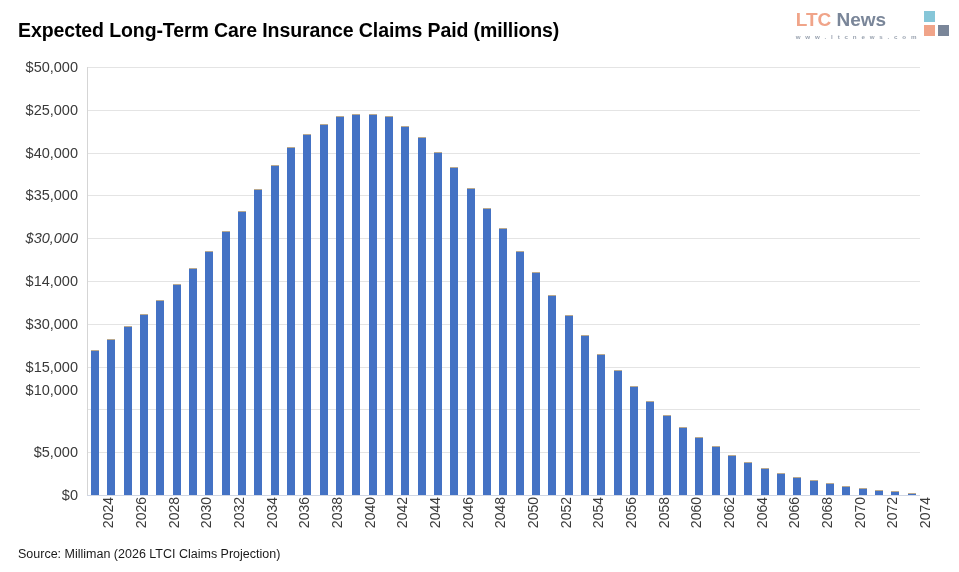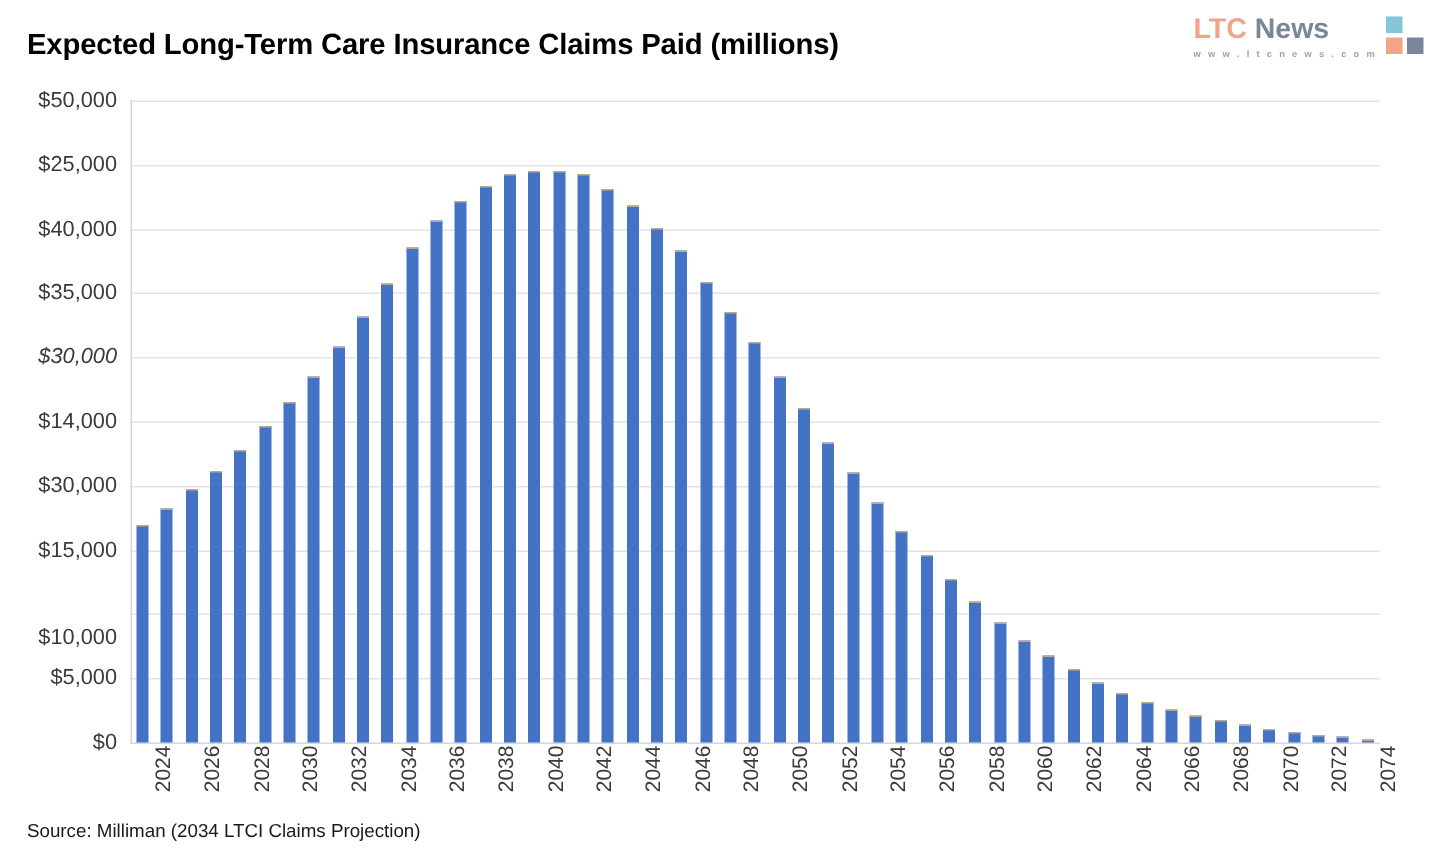--- a/index.html
+++ b/index.html
@@ -188,21 +188,21 @@
     <div id="logo-squares">
       <i id="sq-teal"></i>
       <i id="sq-salmon"></i>
       <i id="sq-slate"></i>
     </div>
   </div>
 
   <div id="ylabels">
       <div class="ytick" style="top: 495px;">$0</div>
       <div class="ytick" style="top: 452.2px;">$5,000</div>
-      <div class="ytick" style="top: 425px;">$10,000</div>
+      <div class="ytick" style="top: 390px;">$10,000</div>
       <div class="ytick" style="top: 366.6px;">$15,000</div>
       <div class="ytick" style="top: 323.8px;">$30,000</div>
       <div class="ytick" style="top: 281px;">$14,000</div>
       <div class="ytick" style="top: 238.2px; font-style: italic;">$30,000</div>
       <div class="ytick" style="top: 195.4px;">$35,000</div>
       <div class="ytick" style="top: 152.6px;">$40,000</div>
       <div class="ytick" style="top: 109.8px;">$25,000</div>
       <div class="ytick" style="top: 67px;">$50,000</div>
     </div>
 
@@ -399,15 +399,15 @@
       <div class="xtick" style="left: 601.167px;">2060</div>
       <div class="xtick" style="left: 633.833px;">2062</div>
       <div class="xtick" style="left: 666.5px;">2064</div>
       <div class="xtick" style="left: 699.167px;">2066</div>
       <div class="xtick" style="left: 731.833px;">2068</div>
       <div class="xtick" style="left: 764.5px;">2070</div>
       <div class="xtick" style="left: 797.167px;">2072</div>
       <div class="xtick" style="left: 829.833px;">2074</div>
     </div>
 
-  <div id="source-note">Source: Milliman (2034 LTCI Claims Projection)</div>
+  <div id="source-note">Source: Milliman (2026 LTCI Claims Projection)</div>
 
 </div>
 
 </body></html>

